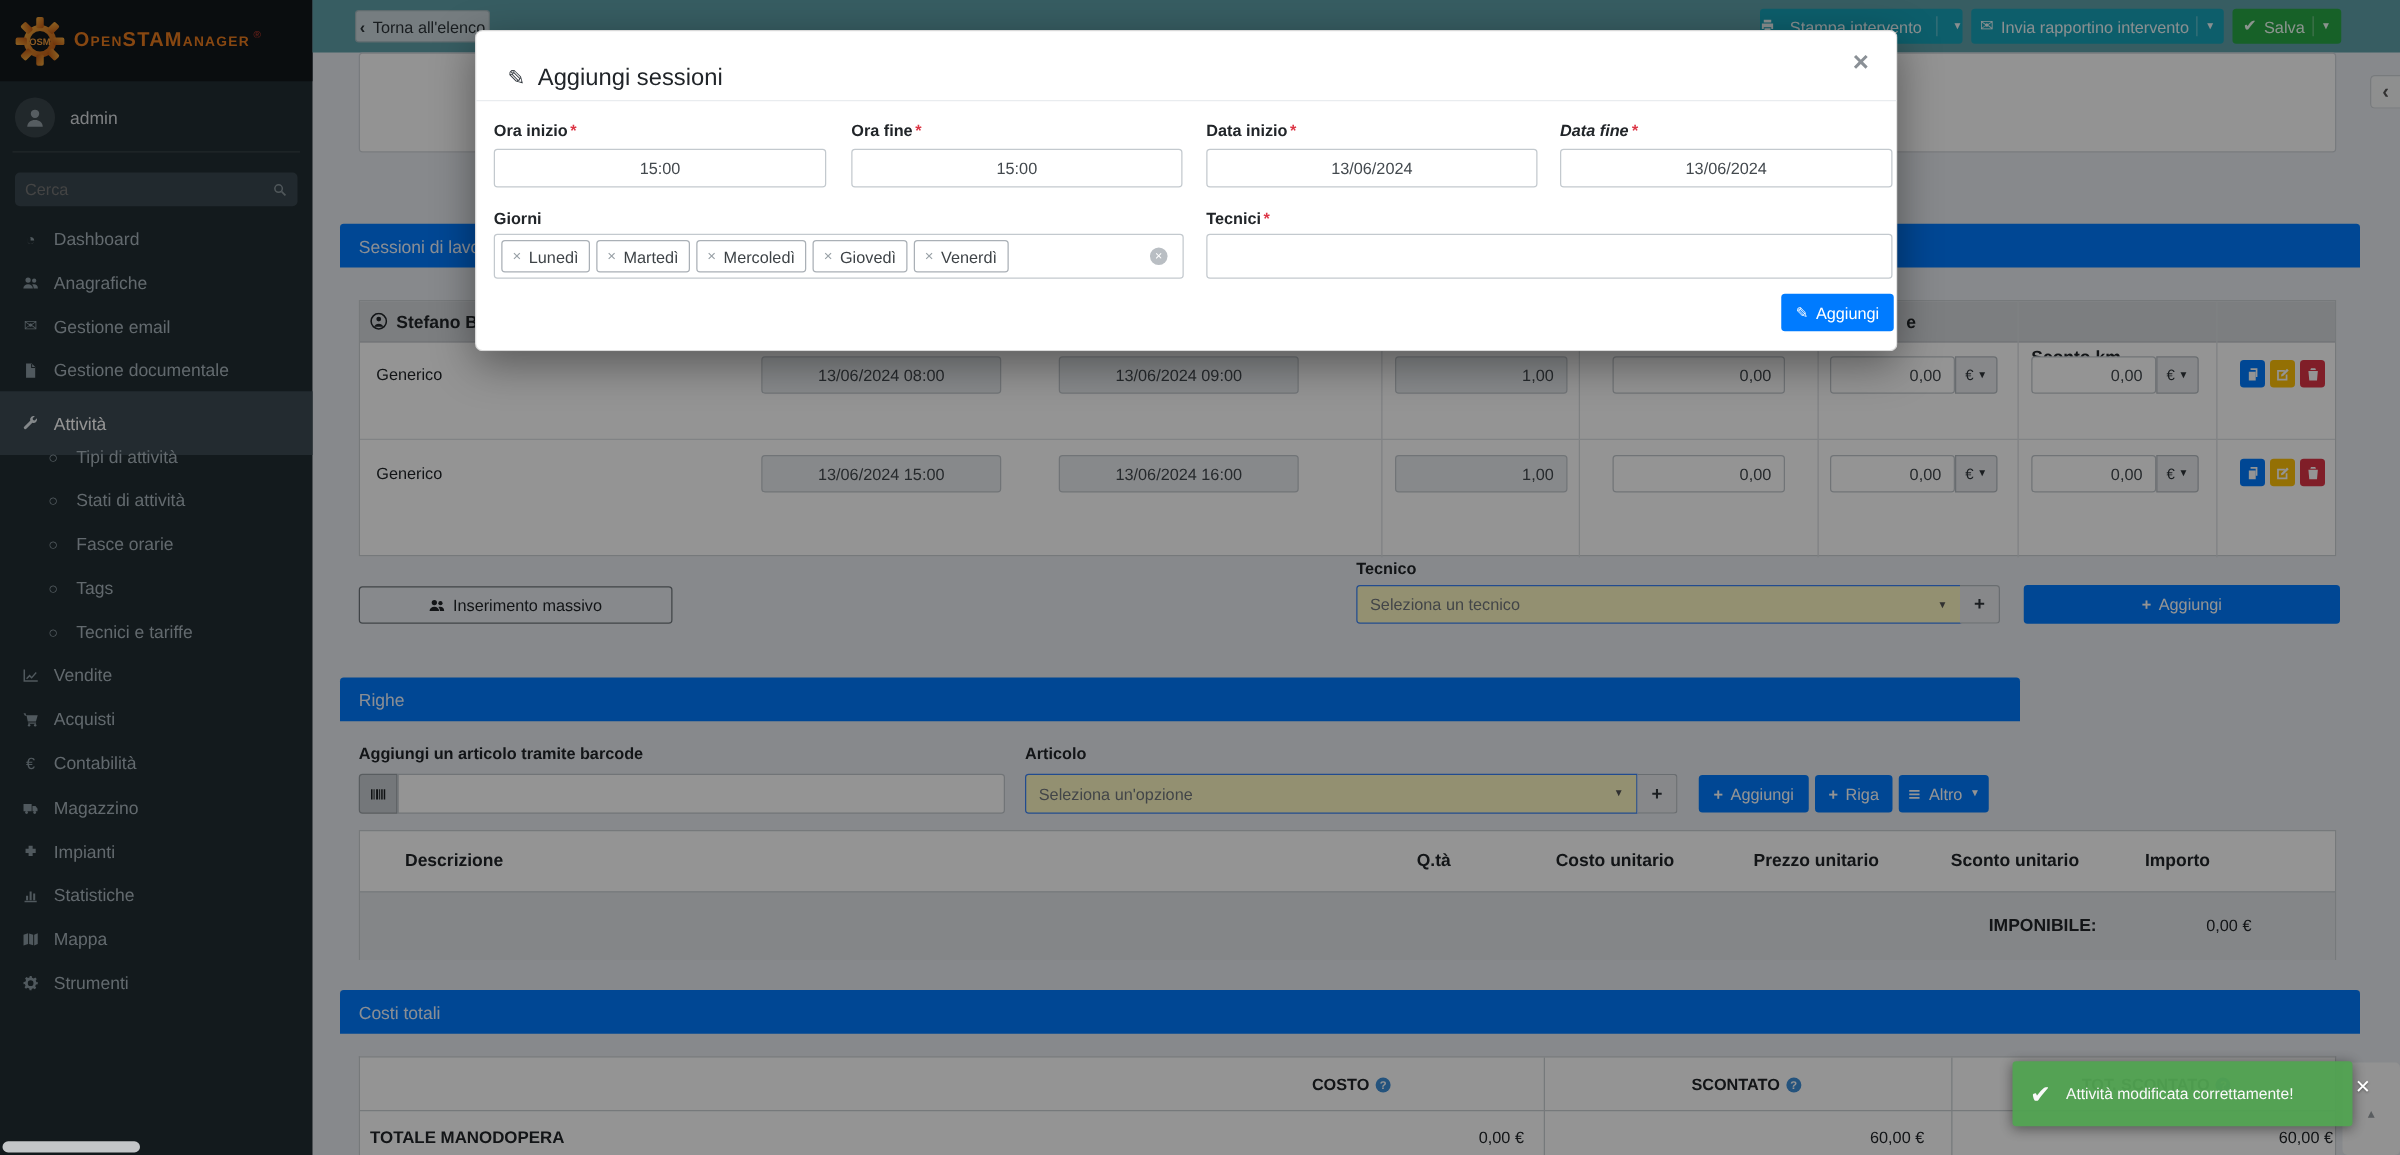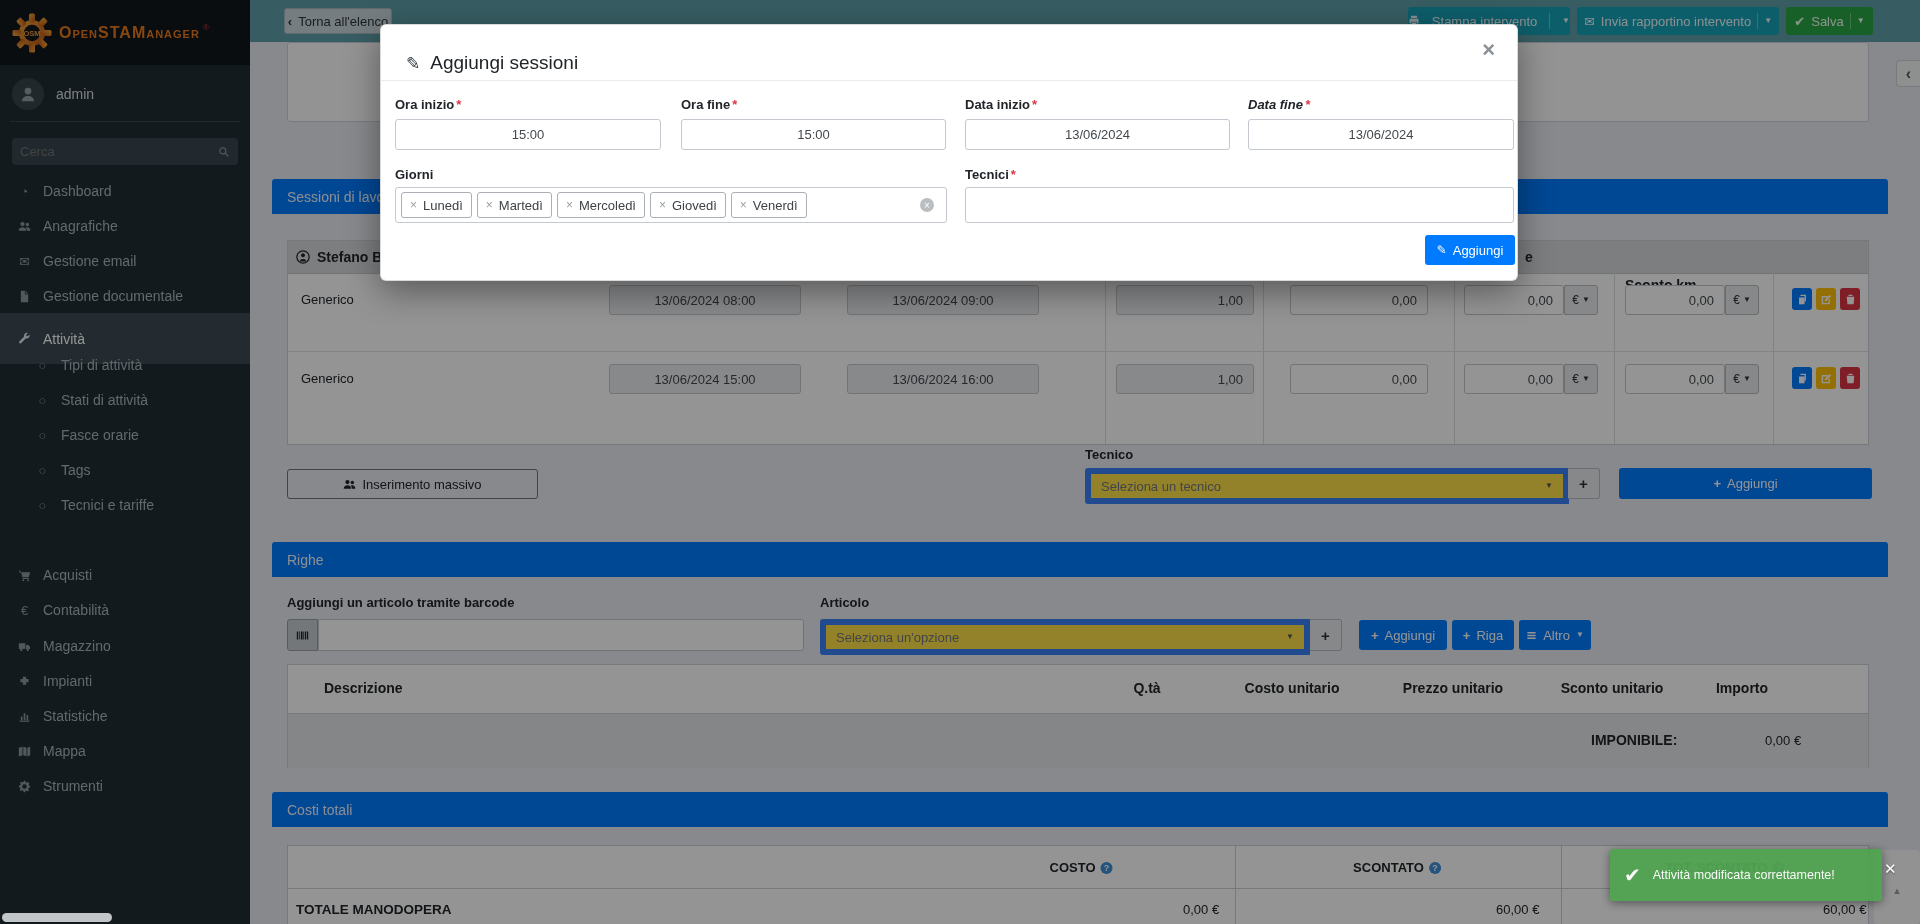--- a/index.html
+++ b/index.html
@@ -33,21 +33,21 @@
   
   .card{background:#fdfdfe;border:1px solid #cfd4d9;border-radius:3px;}
   .bar{background:#007bff;border-radius:3px 3px 0 0;color:#eef5ff;font-size:14px;display:flex;align-items:center;padding-left:15px;}
   .lbl{font-weight:bold;font-size:13px;color:#212529;white-space:nowrap;}
   .hdr{font-weight:bold;font-size:14px;color:#212529;white-space:nowrap;}
   .inp{border:1px solid #c3c9ce;border-radius:3px;background:#fff;color:#43494e;font-size:13px;
        font-family:"Liberation Sans",sans-serif;outline:none;box-sizing:border-box;}
   .inp.gray{background:#e9ecef;}
   .center{text-align:center;}
   .right{text-align:right;padding-right:10px;}
-  .sel{background:#fde047;border:6px solid #3b82f6;border-radius:3px;display:flex;align-items:center;
+  .sel{background:#fef9c3;border:1px solid #3b82f6;border-radius:3px;display:flex;align-items:center;
        justify-content:space-between;padding:12px 10px;color:#72777c;font-size:13px;cursor:pointer;}
   .addon{background:#e8ebee;border:1px solid #b6bcc1;display:flex;align-items:center;justify-content:center;
          font-size:12px;color:#2f353a;cursor:pointer;}
   .tbl{background:#fff;border:1px solid #ccd1d5;}
   .vline{position:absolute;width:1px;background:#dadee1;}
   .hline{position:absolute;height:1px;background:#e2e5e8;}
   .act{width:20px;height:22px;border-radius:3px;display:flex;align-items:center;justify-content:center;
        color:#fff;font-size:10px;cursor:pointer;}
   .act svg{width:11px;height:11px;fill:currentColor;}
   .qmark{display:inline-flex;width:12px;height:12px;border-radius:50%;background:#3f8fd8;color:#fff;
@@ -169,20 +169,29 @@
         <span>Fasce orarie</span>
       </div>
     <div class="mi sub" style="top:454px;">
         <span class="ic">○</span>
         <span>Tags</span>
       </div>
     <div class="mi sub" style="top:489px;">
         <span class="ic">○</span>
         <span>Tecnici e tariffe</span>
       </div>
+    <div class="mi" style="top:524px;">
+        <span class="ic">
+          <svg viewBox="0 0 16 16">
+            <path d="M1 2v12h14v-1.5H2.5V2z"></path>
+            <path d="M3.5 10.5 7 7l2 2 4-4.5 1 1L9 11 7 9l-2.5 2.5z"></path>
+          </svg>
+        </span>
+        <span>Vendite</span>
+      </div>
     <div class="mi" style="top:559px;">
         <span class="ic">
           <svg viewBox="0 0 16 16">
             <path d="M1 2h2l.6 2H15l-1.8 6H5.2L4 4.5H2.4zM5.5 11h8l-.3 1.2H5.8z"></path>
             <circle cx="6.5" cy="13.8" r="1.2"></circle>
             <circle cx="12.5" cy="13.8" r="1.2"></circle>
           </svg>
         </span>
         <span>Acquisti</span>
       </div>
@@ -378,21 +387,21 @@
     <span class="caret" style="color:#555;">▼</span>
   </div>
   <div class="a addon" style="left:1568px;top:468px;width:32px;height:31px;border-left:none;border-radius:0 3px 3px 0;font-weight:bold;font-size:15px;">
     <span>+</span>
   </div>
   <div class="a btn btn-primary" style="left:1619px;top:468px;width:253px;height:31px;">
     <span style="font-weight:bold;">+</span>
     <span>Aggiungi</span>
   </div>
 
-  <div class="a bar" style="left:272px;top:542px;width:1616px;height:35px;">
+  <div class="a bar" style="left:272px;top:542px;width:1344px;height:35px;">
     <span>Righe</span>
   </div>
   <div class="a lbl" style="left:287px;top:595px;">Aggiungi un articolo tramite barcode</div>
   <div class="a addon" style="left:287px;top:619px;width:31px;height:32px;background:#c9ced2;border-color:#9aa0a5;border-radius:3px 0 0 3px;">
     <span style="display:inline-flex;color:#1c2023;">
         <svg viewBox="0 0 16 16" width="13" height="13" fill="currentColor">
           <path d="M1 3h1.5v10H1zM3.5 3h1v10h-1zM6 3h2v10H6zM9 3h1v10H9zM11 3h1.5v10H11zM13.5 3H15v10h-1.5z"></path>
         </svg>
       </span>
   </div>

